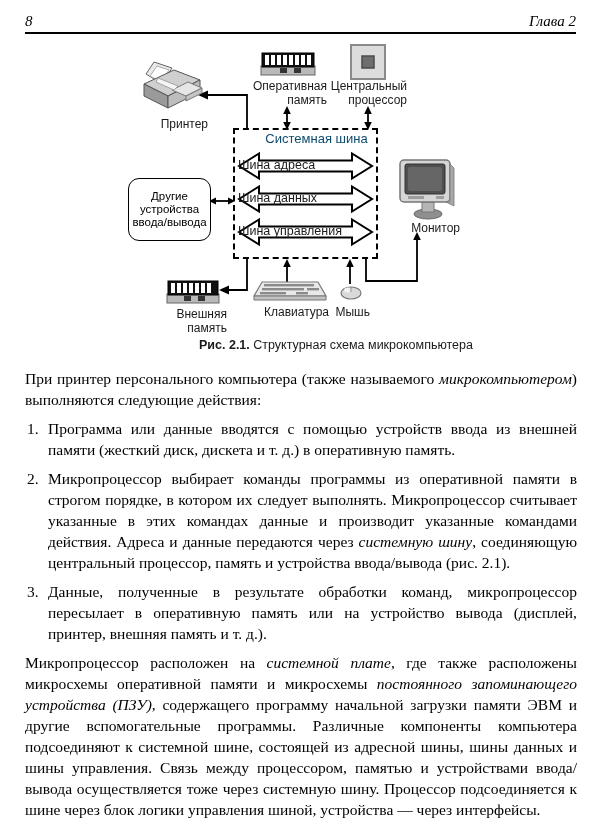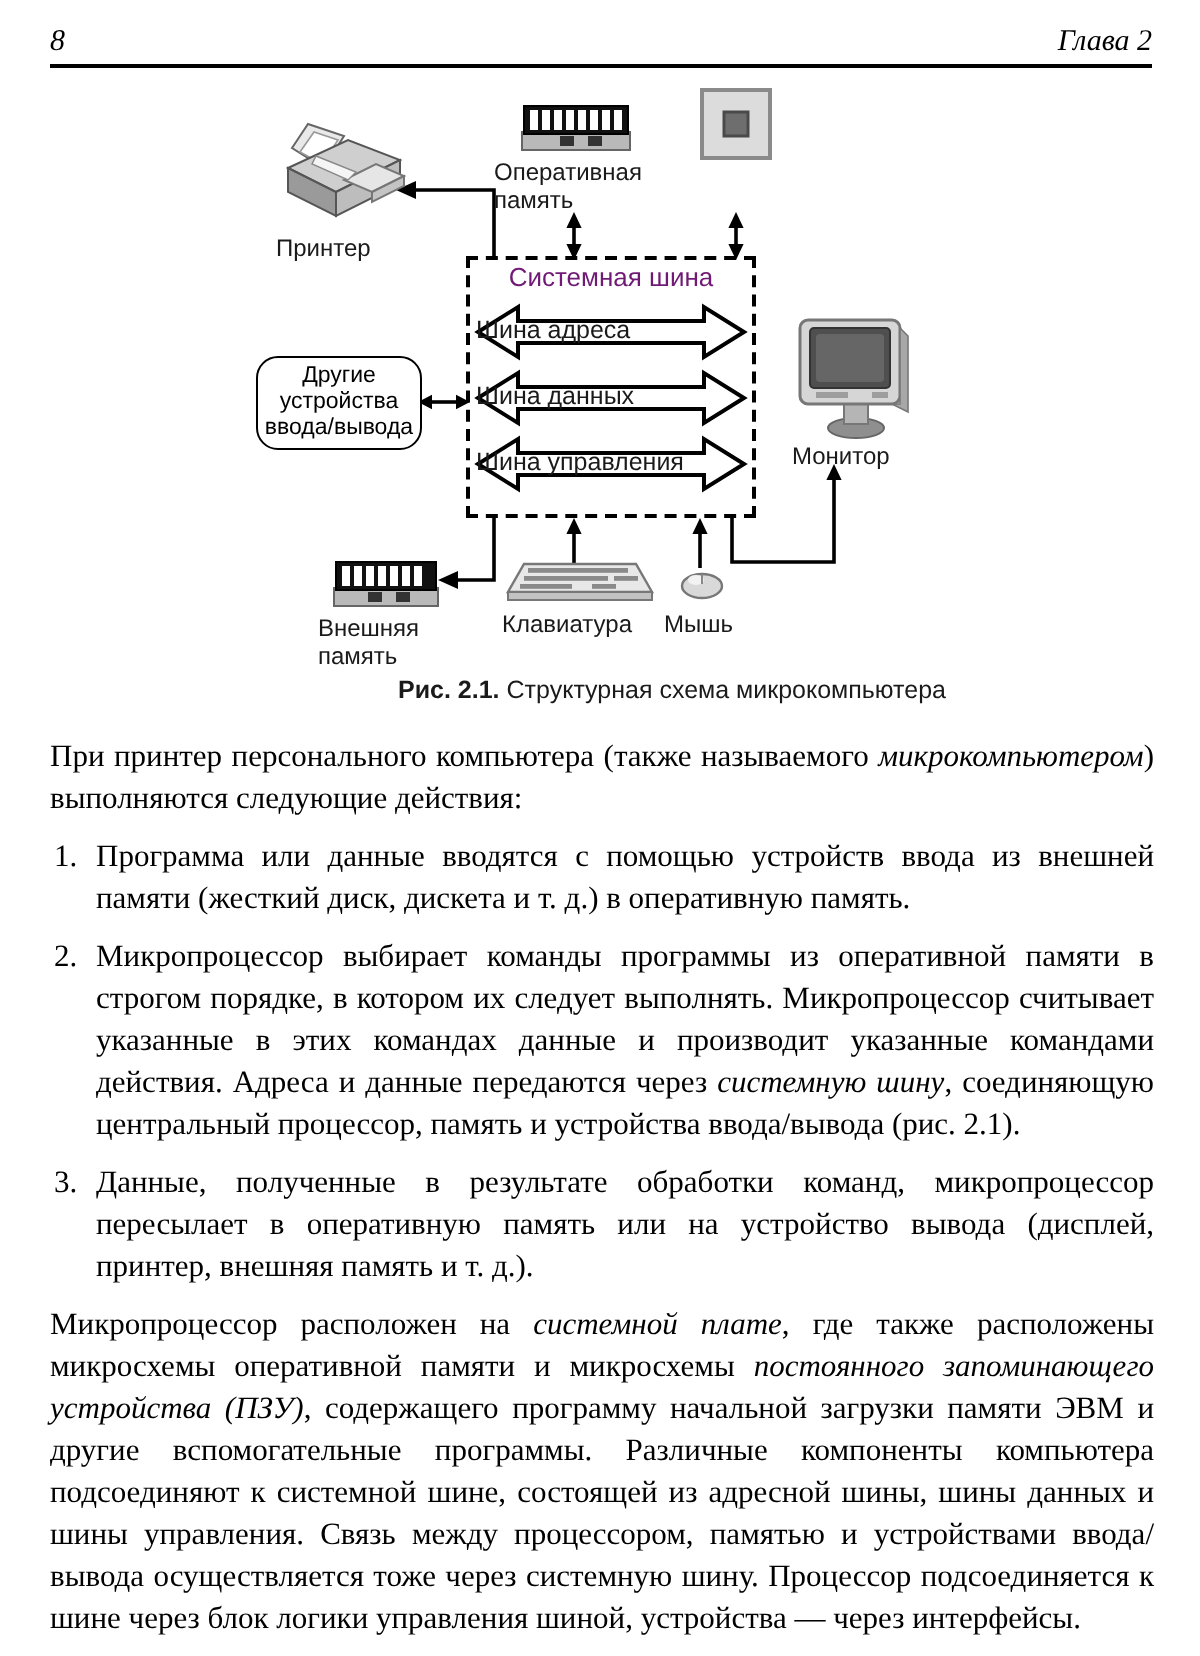--- a/index.html
+++ b/index.html
@@ -12,42 +12,42 @@
     position:absolute;left:25px;right:24px;top:8px;height:22px;
     display:flex;justify-content:space-between;align-items:flex-end;
     border-bottom:2px solid #000;padding-bottom:2px;
     font-style:italic;font-size:15px;
   }
   
   .diagram{position:absolute;left:0;top:38px;width:600px;height:330px;}
   .diagram .abs{position:absolute;}
   .dlabel{
     position:absolute;font-family:"Liberation Sans", sans-serif;
-    font-size:12px;line-height:13.5px;text-align:left;color:#1a1a1a;
+    font-size:12px;line-height:13.5px;text-align:right;color:#1a1a1a;
   }
   .dashedbox{
     position:absolute;left:233px;top:90px;width:145px;height:131px;
     border:2px dashed #000;box-sizing:border-box;
   }
   .roundbox{
-    position:absolute;left:128px;top:140px;width:83px;height:47px;
+    position:absolute;left:128px;top:140px;width:83px;height:63px;
     border:1.6px solid #000;border-radius:11px;box-sizing:border-box;
     display:flex;align-items:center;justify-content:center;
     font-family:"Liberation Sans", sans-serif;font-size:11.5px;line-height:13px;
     text-align:center;background:#fff;
   }
   .buslabel{
     position:absolute;left:238px;width:135px;
     font-family:"Liberation Sans", sans-serif;font-size:12.5px;
     text-align:left;color:#1a1a1a;
   }
   .syslabel{
-    position:absolute;left:238px;top:93px;width:135px;
+    position:absolute;left:249px;top:93px;width:135px;
     font-family:"Liberation Sans", sans-serif;font-size:13px;
-    text-align:center;color:#701a75;
+    text-align:center;color:#0c4a6e;
   }
   .caption{
     position:absolute;left:0;top:300px;width:600px;text-align:center;
     font-family:Liberation Sans, sans-serif;font-size:12.5px;color:#1a1a1a;margin-left:36px;
   }
   .caption b{font-weight:bold;}
   
   .bodytext{
     position:absolute;left:25px;top:368px;width:552px;
     font-size:15.5px;line-height:21px;text-align:justify;
@@ -147,20 +147,21 @@
         <rect x="41" y="3" width="4" height="10"></rect>
           <rect x="47" y="3" width="4" height="10"></rect>
       </g>
     </svg>
     <div class="dlabel" style="left:247px;top:42px;width:80px">Оперативная память</div>
 
     <svg class="abs" style="left:349px;top:5px" width="38" height="38" viewBox="0 0 38 38">
       <rect x="2" y="2" width="34" height="34" fill="#dcdcdc" stroke="#8a8a8a" stroke-width="2"></rect>
       <rect x="13" y="13" width="12" height="12" fill="#6e6e6e" stroke="#4a4a4a" stroke-width="1.5"></rect>
     </svg>
+    <div class="dlabel" style="left:329px;top:42px;width:78px">Центральный процессор</div>
 
     <svg class="abs" style="left:396px;top:120px" width="64" height="64" viewBox="0 0 64 64">
       <ellipse cx="32" cy="56" rx="14" ry="5" fill="#8f8f8f" stroke="#666" stroke-width="1"></ellipse>
       <rect x="26" y="44" width="12" height="10" fill="#b5b5b5" stroke="#777" stroke-width="1"></rect>
       <rect x="4" y="2" width="50" height="42" rx="4" fill="#d6d6d6" stroke="#777" stroke-width="1.5"></rect>
       <polygon points="54,6 58,10 58,48 50,44 54,44" fill="#a8a8a8" stroke="#777" stroke-width="0.8"></polygon>
       <rect x="9" y="6" width="40" height="30" rx="2" fill="#4f4f4f" stroke="#333" stroke-width="1"></rect>
       <rect x="12" y="9" width="34" height="24" rx="2" fill="#666"></rect>
       <rect x="12" y="38" width="16" height="3" fill="#9e9e9e"></rect>
       <rect x="40" y="38" width="8" height="3" fill="#9e9e9e"></rect>

